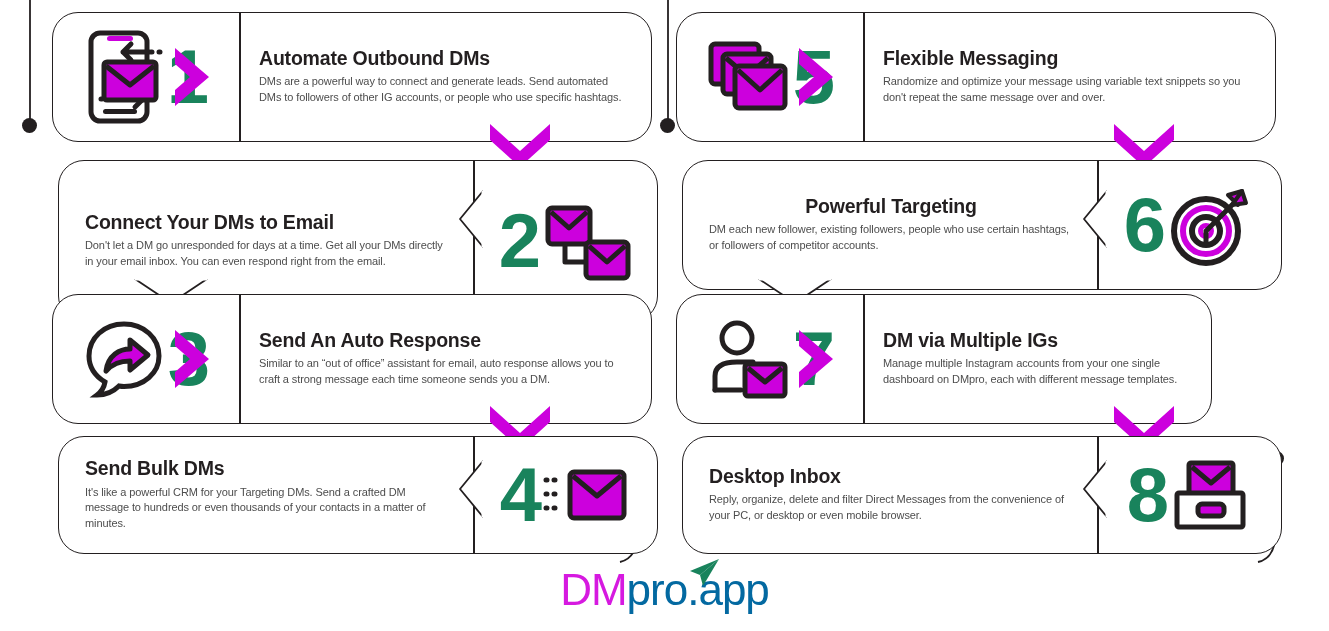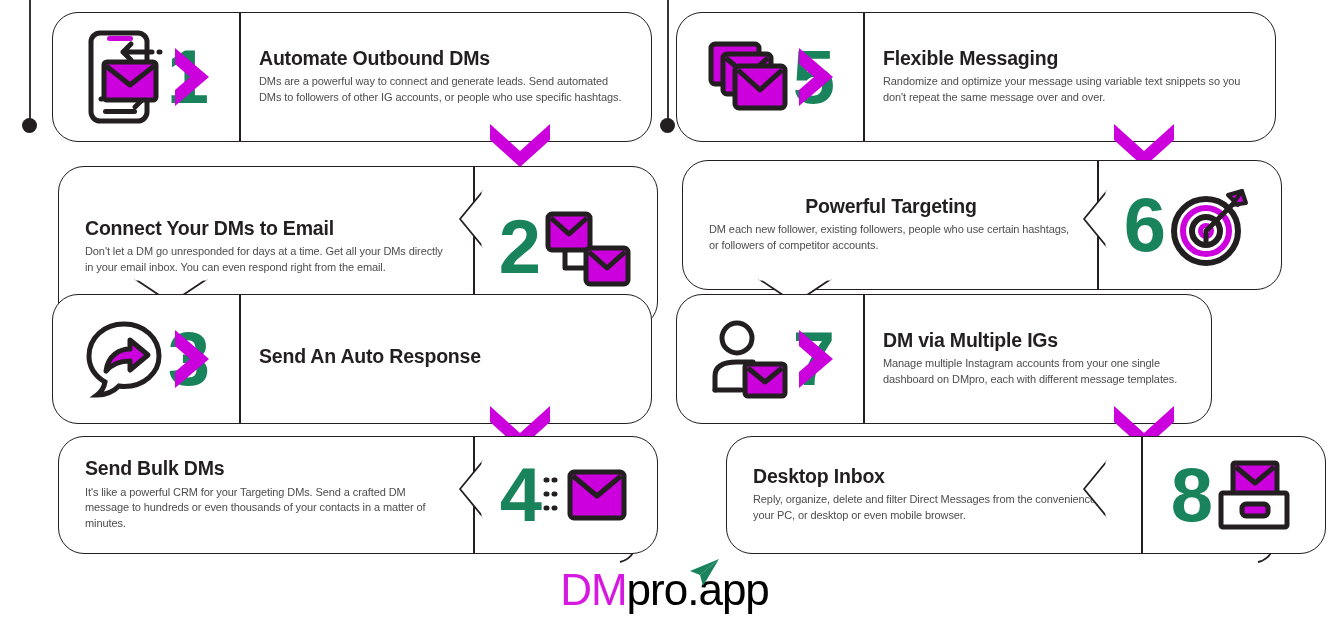--- a/index.html
+++ b/index.html
@@ -82,21 +82,21 @@
   .logo{
     position:absolute;
     left:0;right:0;
     text-align:center;
     font-size:44px;
     font-weight:normal;
     letter-spacing:-1px;
     line-height:1;
   }
   .logo .dm{color:#d619e0;}
-  .logo .pro{color:#000000;}
+  .logo .pro{color:#0369a1;}
   .logo-plane{position:absolute;}
   svg{display:block;overflow:visible;}
 </style>
 </head>
 <body>
 
 <div class="stage">
 
   <svg class="conn" style="left:10px;top:0px;" width="60" height="135">
     <path d="M20 0 L20 122" stroke="#231f20" stroke-width="1.8" fill="none"></path>
@@ -147,21 +147,21 @@
   </div>
 
   <svg class="chev-right" style="left:171px;top:46px;" viewBox="0 0 46 62">
     <path d="M4 2 L38 31 L4 60 L4 44 L19 31 L4 18 Z" fill="#cc00dd"></path>
   </svg>
 
   <svg class="chev-down" style="left:488px;top:122px;" viewBox="0 0 64 46">
     <path d="M2 2 L32 29 L62 2 L62 18 L32 45 L2 18 Z" fill="#cc00dd"></path>
   </svg>
 
-  <div class="card" style="left:58px;top:160px;width:600px;height:162px;margin-top:6px;">
+  <div class="card" style="left:58px;top:160px;width:600px;height:162px;">
     <div class="divider" style="left:414px;"></div>
     <div class="card-inner">
       <div class="text-pane" style="padding-left:26px;max-width:414px;">
         <div class="card-title">Connect Your DMs to Email</div>
         <div class="card-body">Don't let a DM go unresponded for days at a time. Get all your DMs directly in your email inbox. You can even respond right from the email.</div>
       </div>
       <div class="icon-pane" style="width:186px;">
         <div class="step-num">2</div>
         <svg width="86" height="86" viewBox="0 0 86 86">
           <path d="M22 46 L22 64 L48 64" fill="none" stroke="#231f20" stroke-width="5" stroke-linecap="round" stroke-linejoin="round"></path>
@@ -189,20 +189,21 @@
     <div class="card-inner">
       <div class="icon-pane" style="width:186px;">
         <svg width="80" height="80" viewBox="0 0 80 80">
           <path d="M40 5 C20 5 5 19 5 37 C5 48 11 57 21 63 C20 69 17 73 13 76 C22 76 30 72 35 67 C36.6 67.3 38.3 67.5 40 67.5 C60 67.5 75 54 75 37 C75 19 60 5 40 5 Z" fill="none" stroke="#231f20" stroke-width="5"></path>
           <path d="M22 52 C24 36 36 30 46 30 L46 21 L64 36 L46 51 L46 42 C36 42 28 45 22 52 Z" fill="#cc00dd" stroke="#231f20" stroke-width="5" stroke-linejoin="round"></path>
         </svg>
         <div class="step-num">3</div>
       </div>
       <div class="text-pane">
         <div class="card-title">Send An Auto Response</div>
+        <div class="card-body">Similar to an “out of office” assistant for email, auto response allows you to craft a strong message each time someone sends you a DM.</div>
       </div>
     </div>
   </div>
   <svg class="chev-right" style="left:171px;top:328px;" viewBox="0 0 46 62">
     <path d="M4 2 L38 31 L4 60 L4 44 L19 31 L4 18 Z" fill="#cc00dd"></path>
   </svg>
 
   <svg class="chev-down" style="left:488px;top:404px;" viewBox="0 0 64 46">
     <path d="M2 2 L32 29 L62 2 L62 18 L32 45 L2 18 Z" fill="#cc00dd"></path>
   </svg>
@@ -307,21 +308,21 @@
     </div>
   </div>
   <svg class="chev-right" style="left:795px;top:328px;" viewBox="0 0 46 62">
     <path d="M4 2 L38 31 L4 60 L4 44 L19 31 L4 18 Z" fill="#cc00dd"></path>
   </svg>
 
   <svg class="chev-down" style="left:1112px;top:404px;" viewBox="0 0 64 46">
     <path d="M2 2 L32 29 L62 2 L62 18 L32 45 L2 18 Z" fill="#cc00dd"></path>
   </svg>
 
-  <div class="card" style="left:682px;top:436px;width:600px;height:118px;margin-left:44px;">
+  <div class="card" style="left:682px;top:436px;width:600px;height:118px;">
     <div class="divider" style="left:414px;"></div>
     <div class="card-inner">
       <div class="text-pane" style="padding-left:26px;max-width:414px;">
         <div class="card-title">Desktop Inbox</div>
         <div class="card-body">Reply, organize, delete and filter Direct Messages from the convenience of your PC, or desktop or even mobile browser.</div>
       </div>
       <div class="icon-pane" style="width:186px;">
         <div class="step-num">8</div>
         <svg width="78" height="72" viewBox="0 0 78 72">
           <rect x="18" y="4" width="44" height="32" rx="2" fill="#cc00dd" stroke="#231f20" stroke-width="5"></rect>

